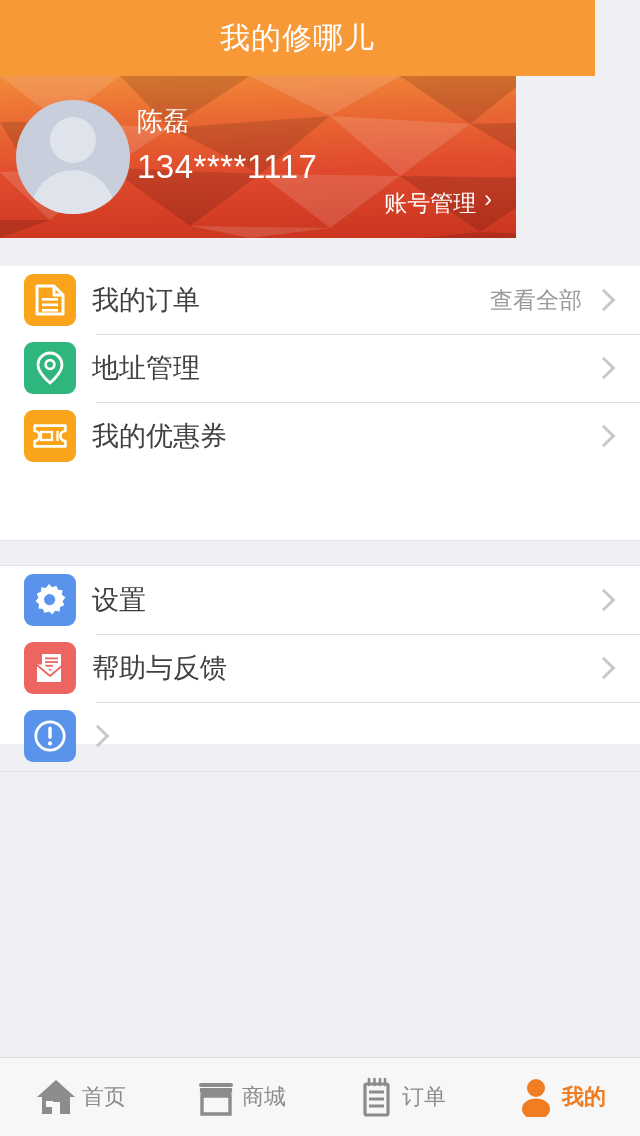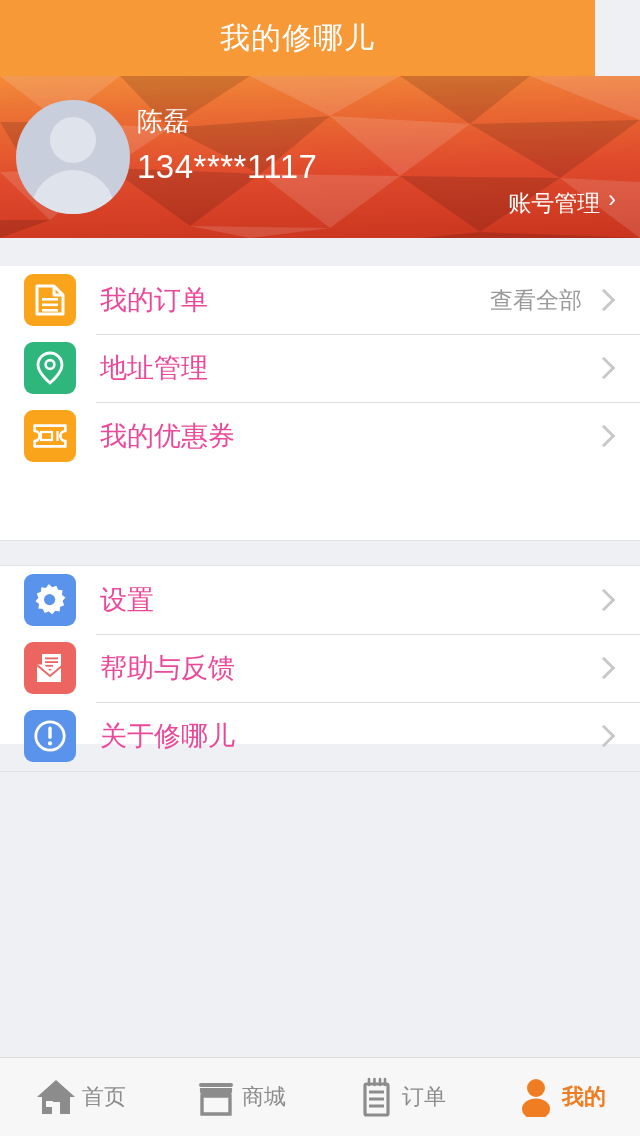--- a/index.html
+++ b/index.html
@@ -16,21 +16,21 @@
     position:absolute; top:0; left:0; width:595px; height:76px;
     background:#F89938;
     display:flex; align-items:center; justify-content:center;
   }
   .titlebar .title {
     color:#FFFFFF; font-size:30px; letter-spacing:1px; font-weight:400;
   }
 
   
   .profile {
-    position:absolute; top:76px; left:0; width:640px; height:162px;
+    position:absolute; top:76px; left:0; width:516px; height:162px;
     overflow:hidden;
     background:linear-gradient(178deg,#F28B38 0%,#EA6B33 26%,#E04A2C 58%,#C9341F 100%);
   }
   .profile .poly { position:absolute; inset:0; width:640px; height:162px; }
   .profile-inner { position:relative; width:100%; height:100%; }
 
   .avatar {
     position:absolute; left:16px; top:24px;
     width:114px; height:114px; border-radius:50%;
     background:#C8CEDC; overflow:hidden;
@@ -72,21 +72,21 @@
 
   .row {
     position:relative; height:68px; display:flex; align-items:center;
     padding-left:24px; padding-right:22px;
   }
   .row + .row::before {
     content:""; position:absolute; left:96px; right:0; top:0;
     height:1px; background:#DCDCDC;
   }
   .row .label {
-    font-size:27px; color:#ec4899; margin-left:24px; flex:1;
+    font-size:27px; color:#404040; margin-left:16px; flex:1;
   }
   .row .aside {
     font-size:23px; color:#999999; margin-right:14px;
   }
   .chev {
     width:16px; height:16px; border-right:3px solid #C8C8C8;
     border-top:3px solid #C8C8C8; transform:rotate(45deg);
     flex:none; margin-right:6px;
   }
 
@@ -237,21 +237,20 @@
     </div>
 
     <div class="row">
       <div class="tile" style="background:#5A93EB">
         <svg width="34" height="34" viewBox="0 0 34 34">
           <circle cx="17" cy="17" r="14.2" fill="none" stroke="#fff" stroke-width="2.8"></circle>
           <rect x="15.3" y="7.6" width="3.4" height="12.4" rx="1.7" fill="#fff"></rect>
           <circle cx="17" cy="24.4" r="2.1" fill="#fff"></circle>
         </svg>
       </div>
-      <div class="label">关于修哪儿</div>
       <div class="aside"></div>
       <div class="chev"></div>
     </div>
 
   </div>
 
   <div class="gap g3"></div>
 
   <div class="tabbar">
 

